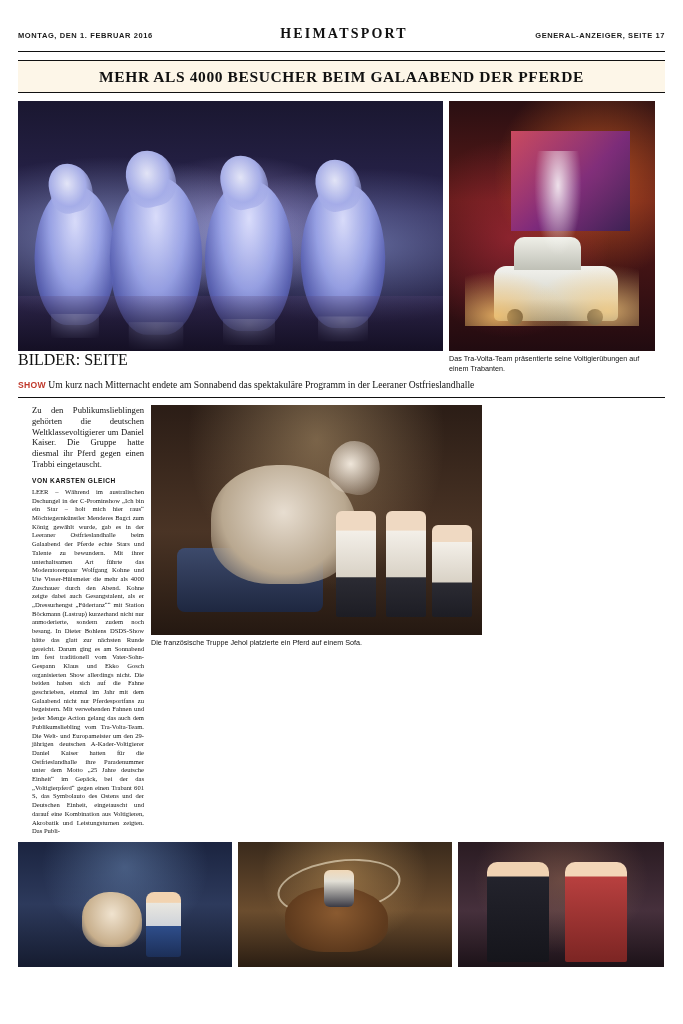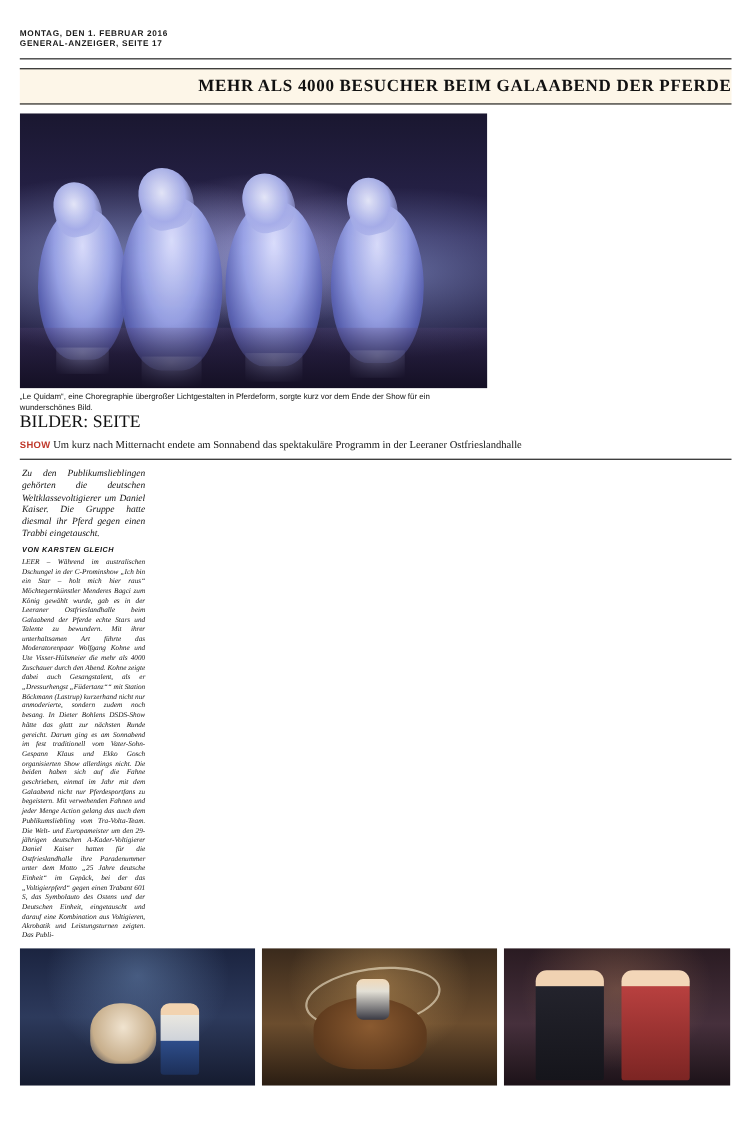--- a/index.html
+++ b/index.html
@@ -21,21 +21,20 @@
     padding: 0;
     box-sizing: border-box;
   }
   
   .masthead {
     display: flex;
     align-items: baseline;
     justify-content: space-between;
     padding: 26px 18px 6px 18px;
     font-family: "Liberation Serif", serif;
-    flex-direction: column;
   }
   .masthead .left, .masthead .right {
     font-size: 7.5px;
     letter-spacing: 0.6px;
     color: #1a1a1a;
     font-family: "Liberation Sans", sans-serif;
     font-weight: 700;
     white-space: nowrap;
   }
   .masthead .center {
@@ -59,21 +58,20 @@
     text-align: center;
     padding: 7px 0 6px 0;
     background: #fdf6e8;
   }
   .banner h1 {
     margin: 0;
     font-size: 15.5px;
     letter-spacing: 0.6px;
     font-weight: 700;
     font-family: "Liberation Serif", serif;
-    text-align: right;
   }
 
   
   .photorow1 {
     display: flex;
     gap: 6px;
     margin: 8px 18px 0 18px;
   }
   .photo {
     position: relative;
@@ -115,22 +113,21 @@
   .hr-after-sub {
     margin: 5px 18px 0 18px;
     height: 1px;
     background: #111;
   }
 
   
   .midsection {
     display: flex;
     gap: 7px;
-    margin: 7px 18px 0 20px;
-    font-style: italic;
+    margin: 7px 18px 0 32px;
   }
   .lede-col { width: 112px; }
   .lede {
     font-size: 8.6px;
     line-height: 1.26;
     font-family: "Liberation Serif", serif;
     text-align: justify;
     hyphens: auto;
   }
   .byline {
@@ -354,59 +351,85 @@
     background: linear-gradient(180deg, #f3d6b8 0%, #f3d6b8 14%, #b8403f 15%, #7c2523 100%);
   }
 </style>
 </head>
 <body>
 
 <div class="page">
 
   <div class="masthead">
     <div class="left">MONTAG, DEN 1. FEBRUAR 2016</div>
+    <div class="center">HEIMATSPORT</div>
     <div class="right">GENERAL-ANZEIGER, SEITE 17</div>
   </div>
   <div class="rule"></div>
 
   <div class="banner" style="margin-top:8px;">
     <h1>MEHR ALS 4000 BESUCHER BEIM GALAABEND DER PFERDE</h1>
   </div>
 
   <div class="photorow1">
     <div style="width:425px;">
       <div class="photo p-main">
         <div class="ph ph-horses">
           <div class="horse h1"></div>
           <div class="horse h2"></div>
           <div class="horse h3"></div>
           <div class="horse h4"></div>
           <div class="floor"></div>
         </div>
       </div>
-      <div class="cap">„Le Quidam“, eine Choregraphie übergroßer Lichtgestalten in Pferdeform, sorgte kurz vor dem Ende der Show für ein wunderschönes Bild.</div>
       <span class="credit">BILDER: SEITE</span>
+    </div>
+    <div style="width:206px;">
+      <div class="photo p-side">
+        <div class="ph ph-trabi">
+          <div class="screen"></div>
+          <div class="car">
+              <div class="wheel l"></div>
+              <div class="wheel r"></div>
+            </div>
+          <div class="figs"></div>
+          <div class="spark"></div>
+        </div>
+      </div>
+      <div class="cap">Das Tra-Volta-Team präsentierte seine Voltigierübungen auf einem Trabanten.</div>
     </div>
   </div>
 
   <div class="subhead">
     <span class="kicker">SHOW</span>
     <span>Um kurz nach Mitternacht endete am Sonnabend das spektakuläre Programm in der Leeraner Ostfrieslandhalle</span>
   </div>
   <div class="hr-after-sub"></div>
 
   <div class="midsection">
     <div class="lede-col">
       <div class="lede">Zu den Publikumslieblingen gehörten die deutschen Weltklassevoltigierer um Daniel Kaiser. Die Gruppe hatte diesmal ihr Pferd gegen einen Trabbi eingetauscht.</div>
       <div class="byline">VON KARSTEN GLEICH</div>
       <div class="colbody">LEER – Während im australischen Dschungel in der C-Prominshow „Ich bin ein Star – holt mich hier raus“ Möchtegernkünstler Menderes Bagci zum König gewählt wurde, gab es in der Leeraner Ostfrieslandhalle beim Galaabend der Pferde echte Stars und Talente zu bewundern. Mit ihrer unterhaltsamen Art führte das Moderatorenpaar Wolfgang Kohne und Ute Visser-Hülsmeier die mehr als 4000 Zuschauer durch den Abend. Kohne zeigte dabei auch Gesangstalent, als er „Dressurhengst „Füdertanz““ mit Station Böckmann (Lastrup) kurzerhand nicht nur anmoderierte, sondern zudem noch besang. In Dieter Bohlens DSDS-Show hätte das glatt zur nächsten Runde gereicht.
 
 Darum ging es am Sonnabend im fest traditionell vom Vater-Sohn-Gespann Klaus und Ekko Gosch organisierten Show allerdings nicht. Die beiden haben sich auf die Fahne geschrieben, einmal im Jahr mit dem Galaabend nicht nur Pferdesportfans zu begeistern. Mit verwehenden Fahnen und jeder Menge Action gelang das auch dem Publikumsliebling vom Tra-Volta-Team. Die Welt- und Europameister um den 29-jährigen deutschen A-Kader-Voltigierer Daniel Kaiser hatten für die Ostfrieslandhalle ihre Paradenummer unter dem Motto „25 Jahre deutsche Einheit“ im Gepäck, bei der das „Voltigierpferd“ gegen einen Trabant 601 S, das Symbolauto des Ostens und der Deutschen Einheit, eingetauscht und darauf eine Kombination aus Voltigieren, Akrobatik und Leistungsturnen zeigten. Das Publi-</div>
     </div>
     <div class="mid-photos">
+      <div style="width:331px;">
+        <div class="photo p-mid-big">
+          <div class="ph ph-jehol">
+            <div class="sofa"></div>
+            <div class="horse2"></div>
+            <div class="man m1"></div>
+            <div class="man m2"></div>
+            <div class="man m3"></div>
+          </div>
+        </div>
+        <div class="cap">Die französische Truppe Jehol platzierte ein Pferd auf einem Sofa.</div>
+      </div>
     </div>
   </div>
 
   <div class="photorow3">
     <div style="width:214px;">
       <div class="photo p-r3-a">
         <div class="ph ph-pony">
 
           <div class="pony"></div>
           <div class="girl"></div>

